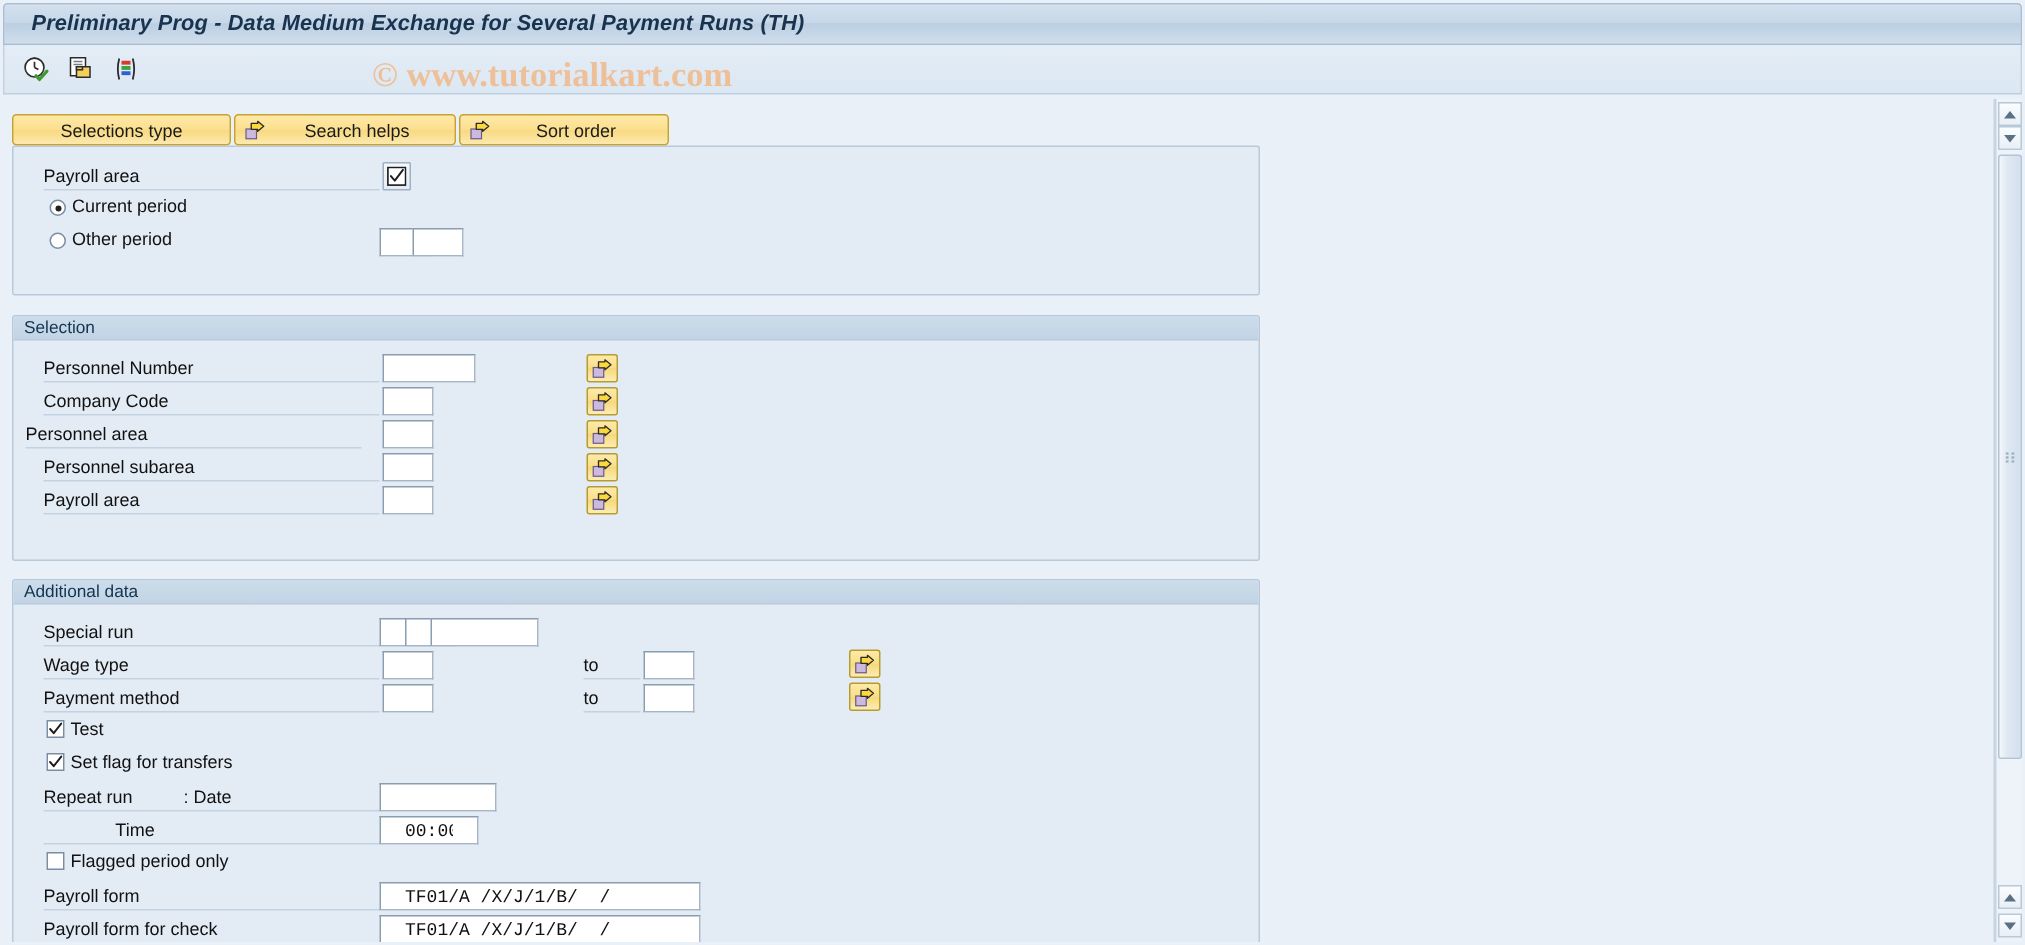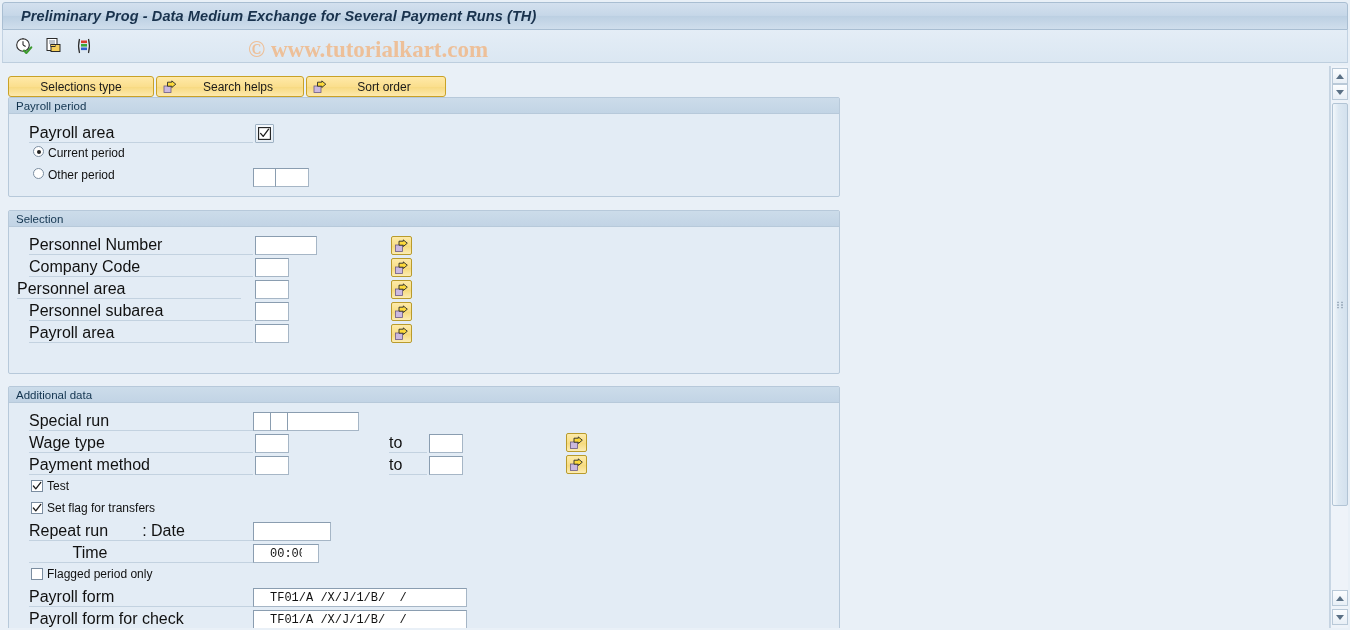--- a/index.html
+++ b/index.html
@@ -140,21 +140,21 @@
     align-items: center;
     padding-left: 7px;
     font-size: 11.5px;
     color: #12344f;
     box-sizing: border-box;
   }
   .group-body { position: relative; }
 
   .row-label {
     position: absolute;
-    font-size: 16px;
+    font-size: 12px;
     color: #111;
     white-space: nowrap;
     border-bottom: 1px solid #c3d2e0;
     height: 19px;
     line-height: 18px;
     box-sizing: border-box;
   }
 
   input.fld {
     position: absolute;
@@ -192,21 +192,21 @@
     border: 1px solid #9fb2c4;
     border-radius: 1px;
     box-sizing: border-box;
     display: flex;
     align-items: center;
     justify-content: center;
     cursor: pointer;
   }
 
   
-  .radio-wrap { position: absolute; display: flex; align-items: flex-start; cursor: pointer; }
+  .radio-wrap { position: absolute; display: flex; align-items: flex-end; cursor: pointer; }
   .radio {
     width: 11px; height: 11px;
     border-radius: 50%;
     border: 1px solid #7b8da0;
     background: #fff;
     box-sizing: border-box;
     display: inline-block;
     position: relative;
     flex: 0 0 auto;
   }
@@ -345,23 +345,20 @@
           <path d="M4.5 2.2 H8.8 V0.9 L12.8 4.2 L8.8 7.5 V6.2 H4.5 Z" fill="#fcd93a" stroke="#2b2b2b" stroke-width="0.9" stroke-linejoin="round"></path>
         </svg>
       </span>
       <span class="btn-label">Sort order</span>
     </div>
   </div>
 
   <div class="content">
 
     <div class="group" style="left:6px; top:31px; width:832px; height:100px;">
-      <div class="group-header">
-        <span>Payroll period</span>
-      </div>
       <div class="group-body" style="height:82px;">
         <div class="row-label" style="left:20px; top:10px; width:224px; padding-left:0;">Payroll area</div>
         <div class="matchbtn" style="left:246px; top:10px;">
           <svg width="13" height="13" viewBox="0 0 13 13">
             <rect x="0.6" y="0.6" width="11.8" height="11.8" fill="#ffffff" stroke="#1d1d1d" stroke-width="1.1"></rect>
             <path d="M2.6 6.4 L5.2 9.4 L10.6 2.2" fill="none" stroke="#1d1d1d" stroke-width="1.3" stroke-linecap="round" stroke-linejoin="round"></path>
           </svg>
         </div>
 
         <div class="radio-wrap" style="left:24px; top:32px;">

